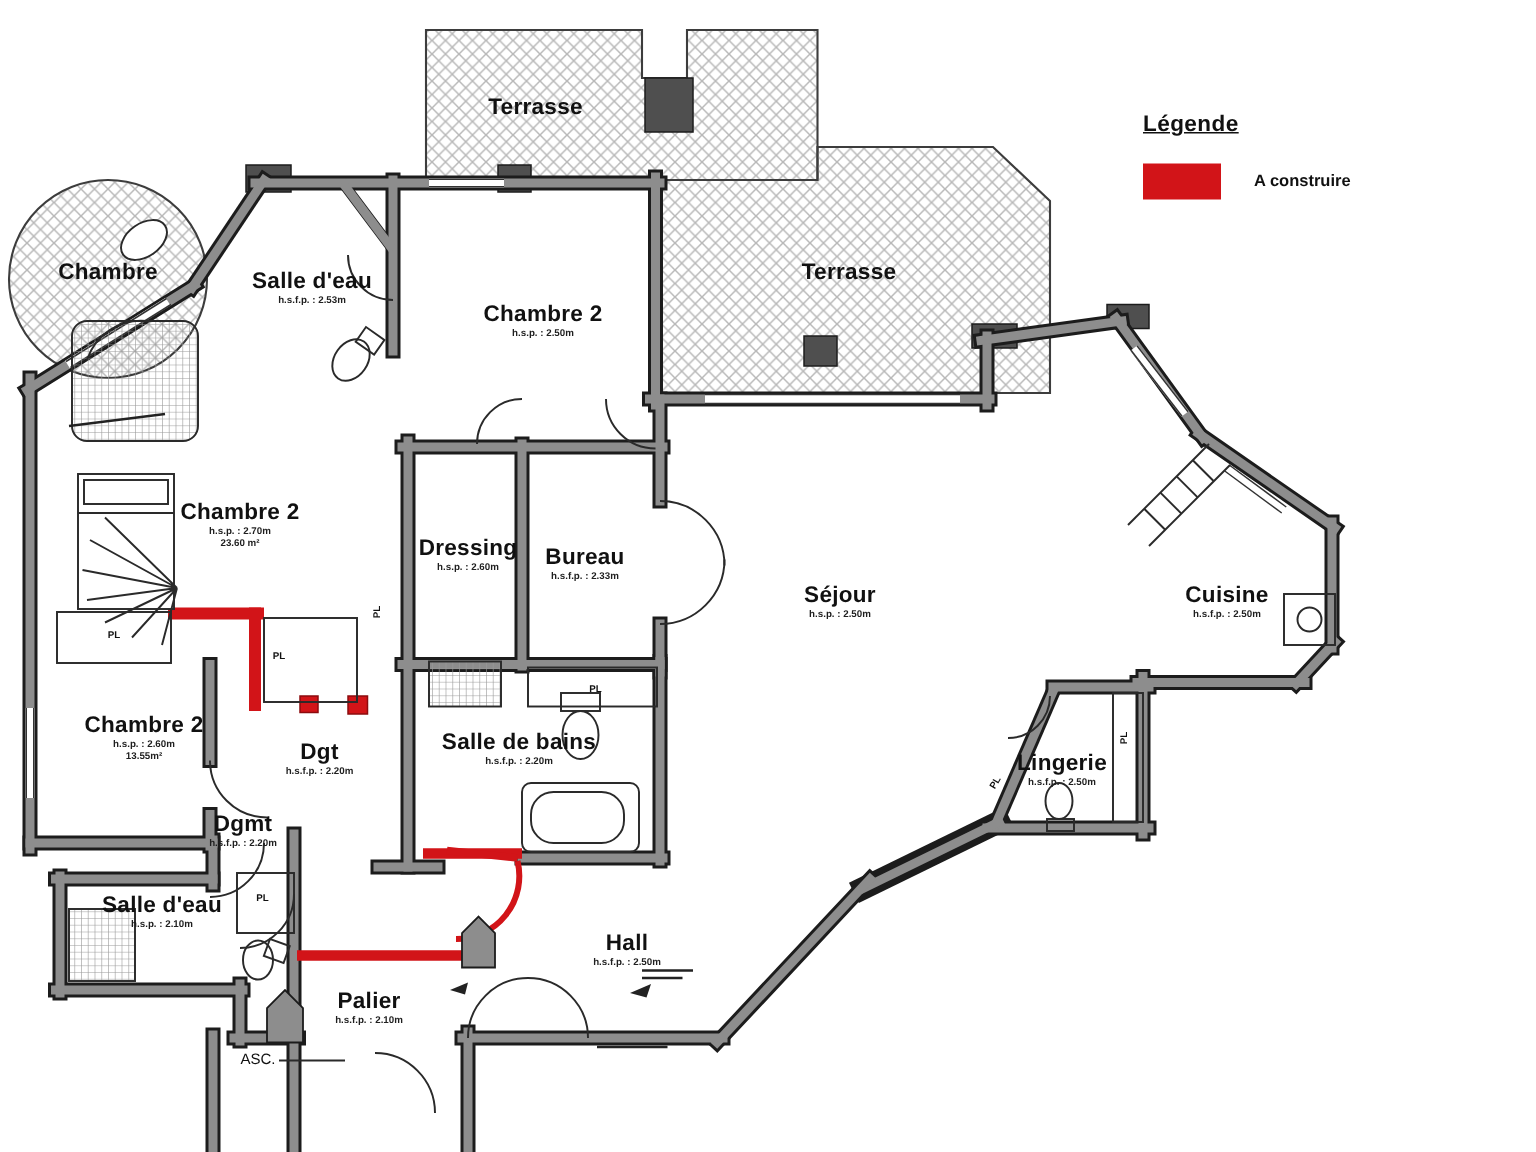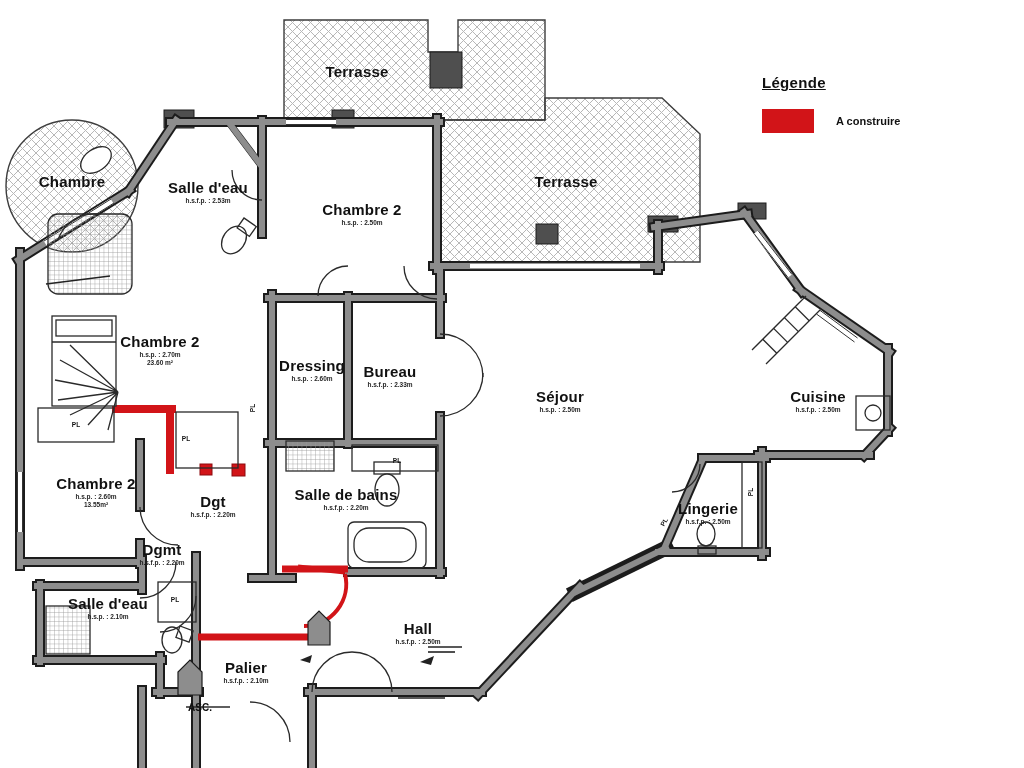--- a/index.html
+++ b/index.html
@@ -23,21 +23,21 @@
   .scrib{stroke:#222;stroke-width:1.6;fill:none;}
 
   .room-label{position:absolute;transform:translate(-50%,-50%);text-align:center;
               white-space:nowrap;color:#111;line-height:1.2;z-index:3;}
   .room-label .rn{font-size:15px;font-weight:700;letter-spacing:.2px;}
   .room-label .rs{font-size:6.5px;font-weight:600;color:#1f1f1f;}
   .pl{position:absolute;transform:translate(-50%,-50%);font-size:6.5px;font-weight:700;
       color:#111;z-index:3;}
   .pl.rot{transform:translate(-50%,-50%) rotate(-90deg);}
   .pl.rot2{transform:translate(-50%,-50%) rotate(-60deg);}
-  .asc{position:absolute;transform:translate(-50%,-50%);font-size:10px;font-weight:700;color:#111;z-index:3;margin-left:28px;}
+  .asc{position:absolute;transform:translate(-50%,-50%);font-size:10px;font-weight:400;color:#111;z-index:3;}
 
   .legend{position:absolute;left:762px;top:34px;z-index:4;margin-top:40px;}
   .legend .lt{font-size:15px;font-weight:700;text-decoration:underline;color:#111;letter-spacing:.3px;}
   .legend .lrow{display:flex;align-items:center;margin-top:18px;}
   .legend .sw{width:52px;height:24px;background:#d21418;}
   .legend .ll{font-size:11px;font-weight:700;color:#111;margin-left:22px;}
 </style>
 </head>
 <body>
 

